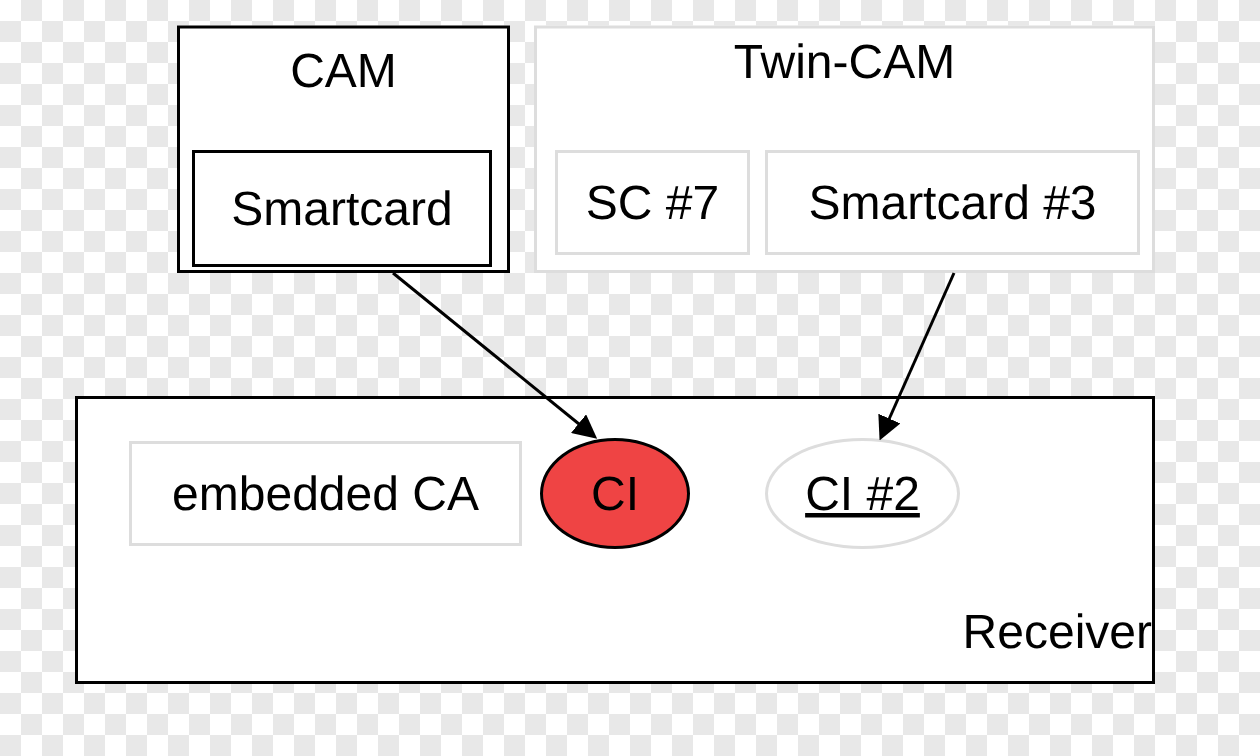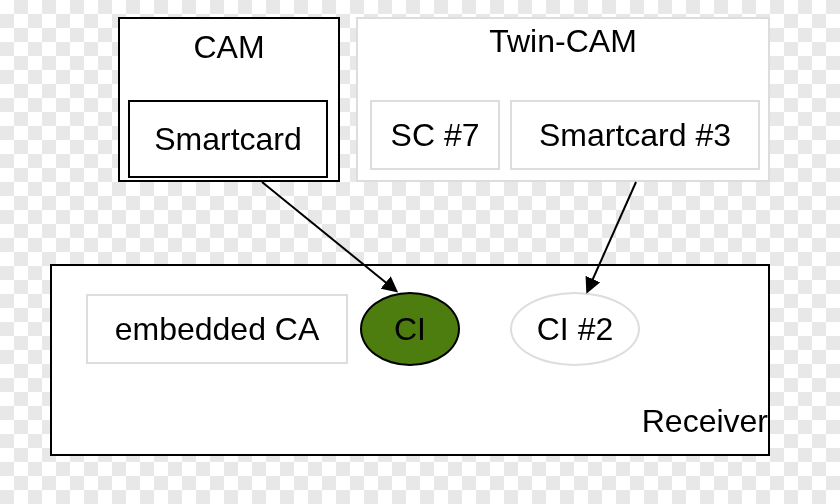--- a/index.html
+++ b/index.html
@@ -73,35 +73,36 @@
       width: 262px; height: 70px;
       justify-content: center;
       margin-left: 38px;
     }
     .ci1 {
       position: absolute;
       left: 360px; top: 292px;
       width: 100px; height: 74px;
       border: 2px solid #000;
       border-radius: 50%;
-      background: #4d7c0f;
+      background: #ef4444;
       display: flex;
       align-items: center;
       justify-content: center;
     }
     .ci2 {
       position: absolute;
       left: 510px; top: 292px;
       width: 130px; height: 74px;
       border: 2px solid #ddd;
       border-radius: 50%;
       background: #fff;
       display: flex;
       align-items: center;
       justify-content: center;
+      text-decoration: underline;
     }
     svg.arrow-layer {
       position: absolute;
       left: 0; top: 0;
       width: 840px; height: 504px;
       pointer-events: none;
     }
   </style>
 </head>
 <body>

